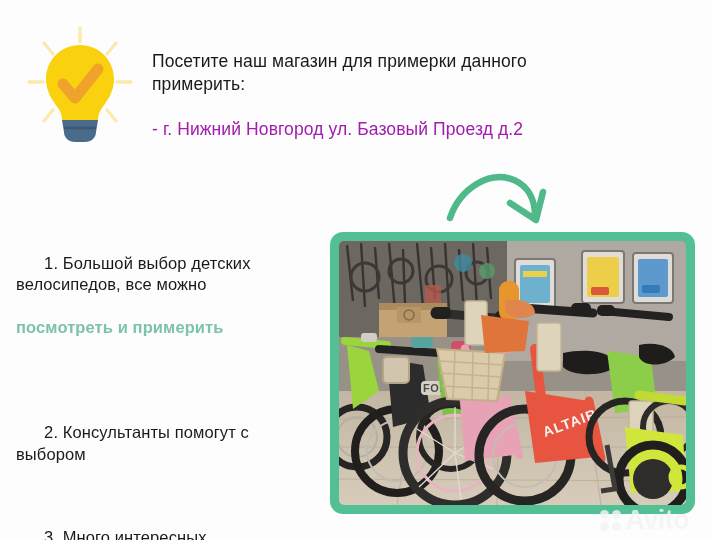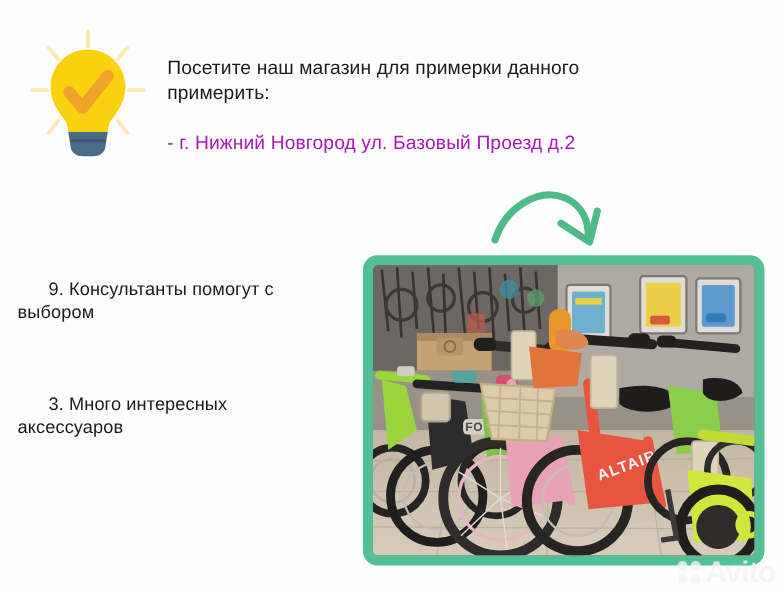--- a/index.html
+++ b/index.html
@@ -103,21 +103,21 @@
     height: 100%;
     border-radius: 5px;
     overflow: hidden;
     background: #8d8a83;
   }
   #photo-inner svg { display: block; width: 100%; height: 100%; }
 
   
   #avito-watermark {
     position: absolute;
-    right: 8px;
+    right: 24px;
     bottom: 6px;
     display: flex;
     align-items: center;
     gap: 5px;
     opacity: 0.82;
     pointer-events: none;
   }
   #avito-dots {
     display: grid;
     grid-template-columns: 9px 9px;
@@ -170,21 +170,26 @@
 
   <div id="arrow-icon">
     <svg viewBox="0 0 120 68" xmlns="http://www.w3.org/2000/svg">
       <path d="M4 56 C14 26 44 8 68 18 C84 25 89 40 89 54" fill="none" stroke="#4fb98a" stroke-width="6.5" stroke-linecap="round"></path>
       <path d="M64 41 L90 58 L97 30" fill="none" stroke="#4fb98a" stroke-width="6.5" stroke-linecap="round" stroke-linejoin="round"></path>
     </svg>
   </div>
 
   <div id="benefits-list">
     <div class="benefit-item">
-      <span>9. Консультанты помогут с
+      <span>1. Большой выбор детских
+велосипедов, все можно</span>
+      <span class="benefit-accent">посмотреть и примерить</span>
+    </div>
+    <div class="benefit-item">
+      <span>2. Консультанты помогут с
 выбором</span>
     </div>
     <div class="benefit-item">
       <span>3. Много интересных
 аксессуаров</span>
     </div>
 
   </div>
 
   <div id="photo-card">

